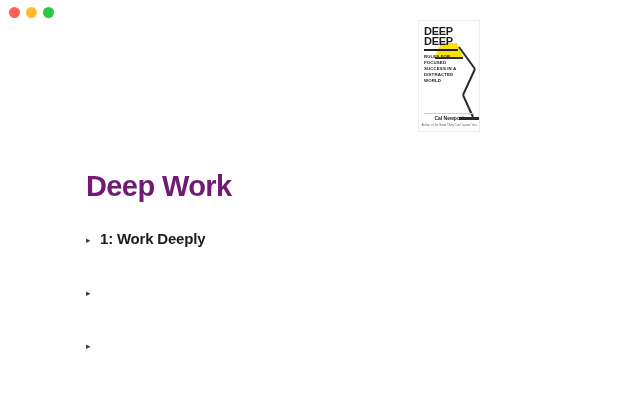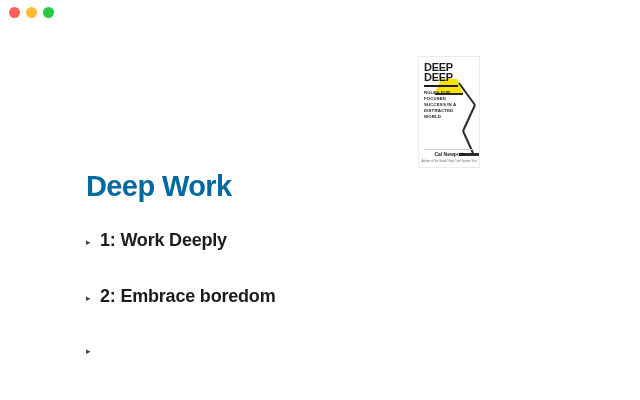--- a/index.html
+++ b/index.html
@@ -52,21 +52,20 @@
   .cover {
     position: absolute;
     left: 418px;
     top: -4px;
     width: 62px;
     height: 112px;
     background: #ffffff;
     border: 1px solid #eceaea;
     box-sizing: border-box;
     overflow: hidden;
-    margin-top: 36px;
   }
   .cover-inner {
     position: relative;
     width: 100%;
     height: 100%;
   }
   .cover-title {
     position: absolute;
     left: 5px;
     top: 5px;
@@ -131,21 +130,21 @@
     background: #cfcfcf;
   }
 
   
   .page-title {
     position: absolute;
     left: 86px;
     top: 146px;
     font-size: 29px;
     font-weight: bold;
-    color: #0369a1;
+    color: #701a75;
     letter-spacing: -0.6px;
   }
   .toggle-list {
     position: absolute;
     left: 86px;
     top: 206px;
     width: 480px;
   }
   .toggle-item {
     display: flex;
@@ -155,21 +154,21 @@
   .toggle-arrow {
     width: 14px;
     flex: 0 0 14px;
     color: #3b3b3b;
     font-size: 9px;
     line-height: 20px;
     position: relative;
     top: -1px;
   }
   .toggle-label {
-    font-size: 18px;
+    font-size: 15px;
     font-weight: bold;
     color: #1c1c1c;
     letter-spacing: -0.2px;
   }
 </style>
 </head>
 <body>
 
 <div class="window">
 
@@ -207,21 +206,20 @@
 
     <div class="page-title">Deep Work</div>
 
     <div class="toggle-list">
       <div class="toggle-item">
         <span class="toggle-arrow">▸</span>
         <span class="toggle-label">1: Work Deeply</span>
       </div>
       <div class="toggle-item">
         <span class="toggle-arrow">▸</span>
-        <span class="toggle-label">2: Embrace boredom</span>
       </div>
       <div class="toggle-item">
         <span class="toggle-arrow">▸</span>
       </div>
     </div>
 
   </div>
 </div>
 
 </body></html>

